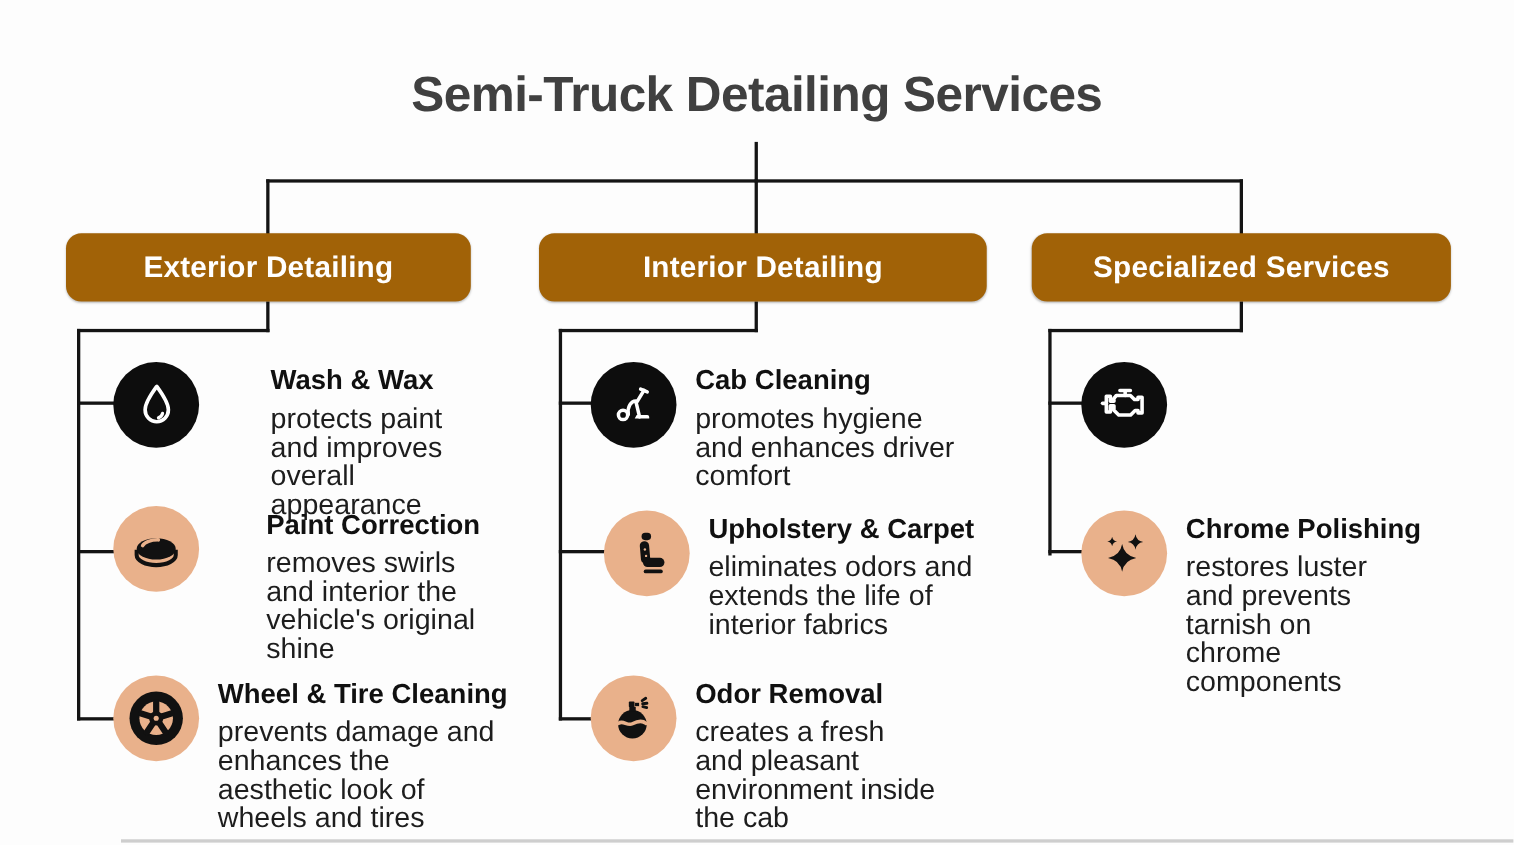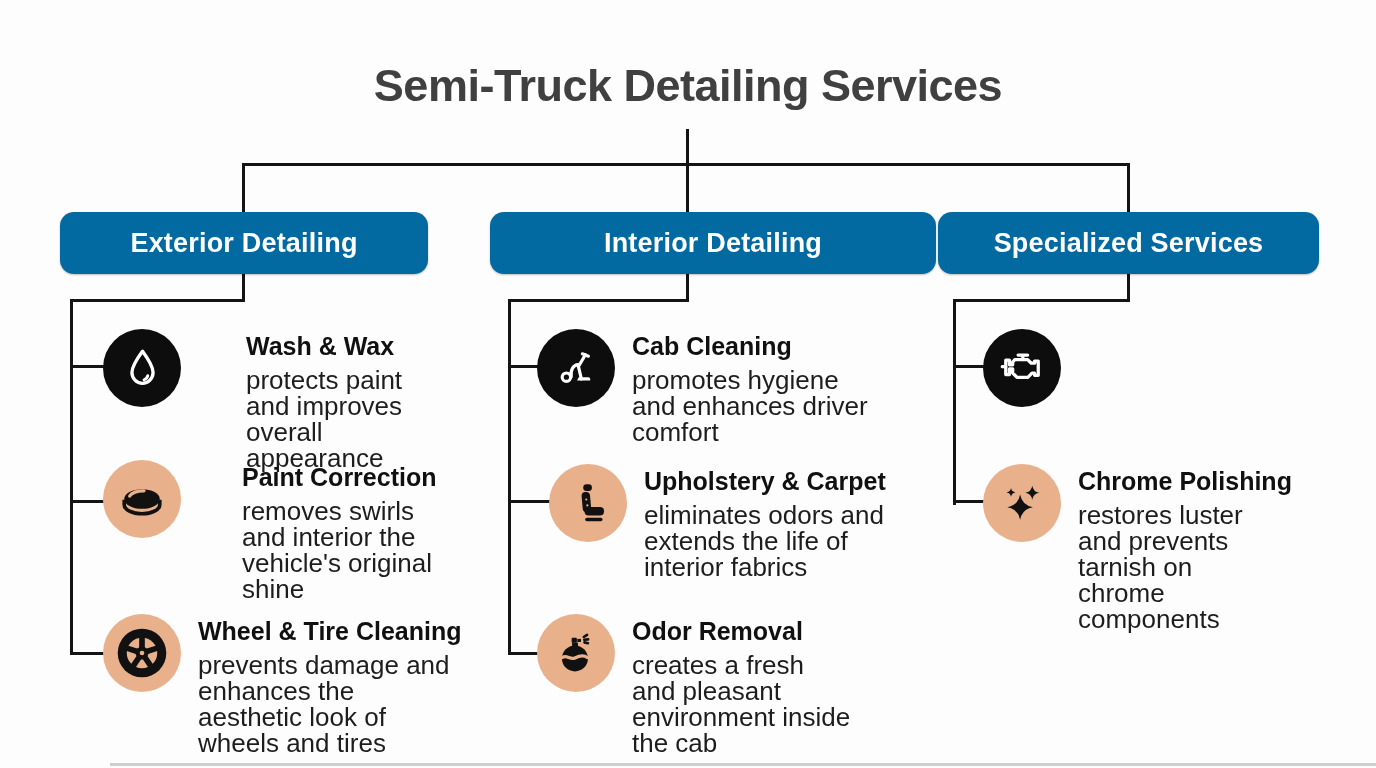--- a/index.html
+++ b/index.html
@@ -7,27 +7,27 @@
     width:1376px;height:768px;position:relative;overflow:hidden;
     background:#fdfdfd;color:#151515;
     font-family:"Liberation Sans", sans-serif;
   }
   .line{position:absolute;background:#141414;}
   .page-title{
     position:absolute;top:60px;left:0;width:1376px;text-align:center;
     font-size:45px;font-weight:bold;letter-spacing:-0.5px;color:#404040;
   }
   .hdr{
-    position:absolute;top:212px;height:62px;background:#0369a1;border-radius:14px;
+    position:absolute;top:212px;height:62px;background:#a16207;border-radius:14px;
     display:flex;align-items:center;justify-content:center;
     color:#ffffff;font-weight:bold;font-size:27px;letter-spacing:0.2px;
     box-shadow:0 1px 2px rgba(0,0,0,0.25);
   }
   .hdr-1{left:60px;width:368px;}
-  .hdr-2{left:490px;width:446px;}
+  .hdr-2{left:490px;width:407px;}
   .hdr-3{left:938px;width:381px;}
   .item{position:absolute;display:flex;align-items:flex-start;}
   .badge{
     width:78px;height:78px;border-radius:50%;flex:none;
     display:flex;align-items:center;justify-content:center;
   }
   .badge.dark{background:#0d0d0d;}
   .badge.tan{background:#e9b18b;}
   .item-text{margin-left:17px;padding-top:2px;}
   .item-title{font-size:25px;font-weight:bold;white-space:nowrap;color:#101010;line-height:30px;}

